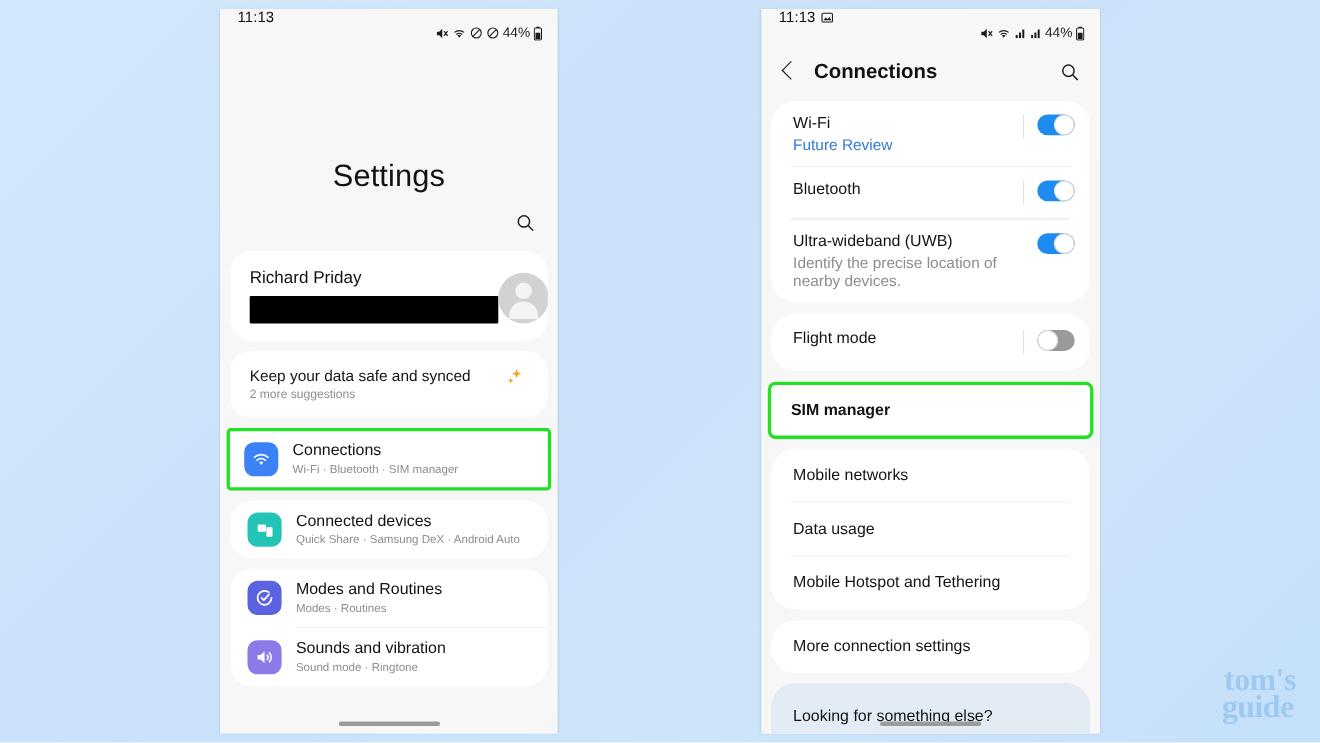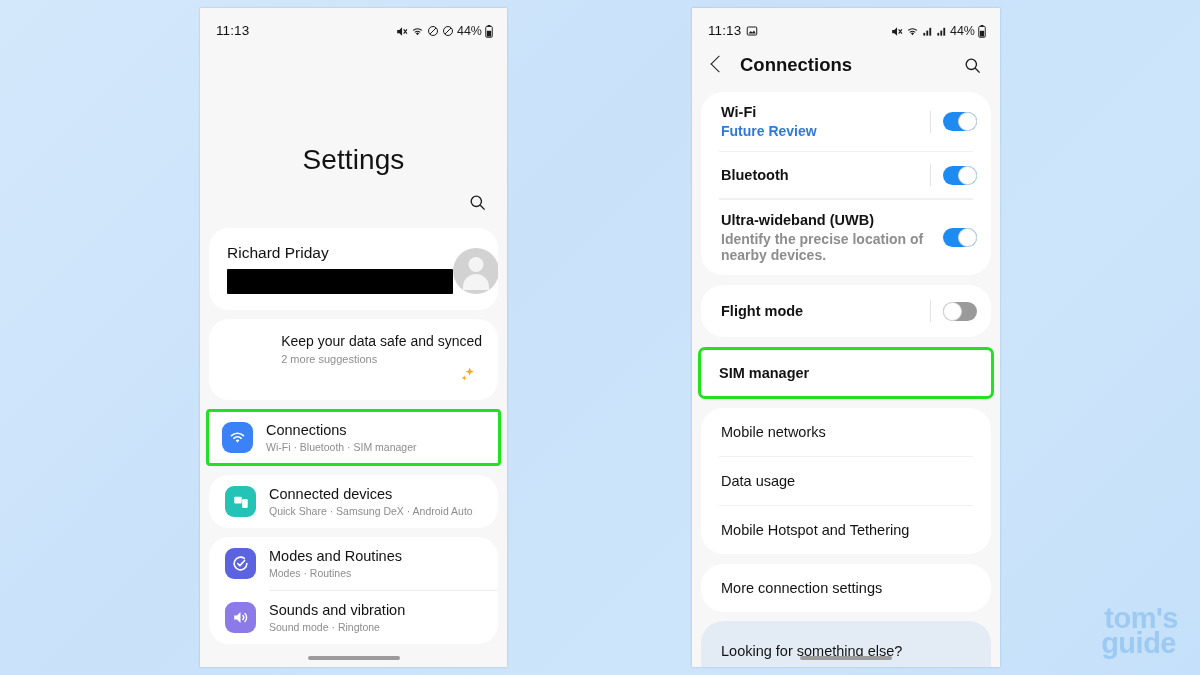--- a/index.html
+++ b/index.html
@@ -19,22 +19,22 @@
     height: 659px;
     background: #f7f7f7;
     overflow: hidden;
     box-shadow: 0 0 2px rgba(0,0,0,0.18);
   }
   #phone-left  { left: 200px; width: 307px; }
   #phone-right { left: 692px; width: 308px; }
 
   
   .statusbar {
-    height: 30px; display: flex; align-items: flex-end;
-    padding: 0 14px 0 16px; font-size: 13.5px; color: #111;
+    height: 30px; display: flex; align-items: flex-start;
+    padding: 0 14px 0 16px; font-size: 13.5px; color: #111; flex-direction: column;
   }
   .statusbar .time { font-size: 13.5px; letter-spacing: .1px; }
   .statusbar .sb-left { display: flex; align-items: center; gap: 5px; }
   .statusbar .sb-right {
     margin-left: auto; display: flex; align-items: center; gap: 3px;
     font-size: 12.5px; color: #1c1c1c;
   }
   .sb-ico { display: inline-flex; align-items: center; }
   .batt { font-size: 12.5px; }
 
@@ -62,21 +62,21 @@
   }
   .avatar::before {
     content:''; position:absolute; left:50%; top:9px; transform:translateX(-50%);
     width:15px; height:15px; border-radius:50%; background:#f4f4f4;
   }
   .avatar::after {
     content:''; position:absolute; left:50%; bottom:4px; transform:translateX(-50%);
     width:26px; height:16px; border-radius:13px 13px 0 0; background:#f4f4f4;
   }
 
-  .suggest-row { display:flex; align-items:flex-end; padding: 14px 16px 15px 18px; flex-direction: column; }
+  .suggest-row { display:flex; align-items:flex-start; padding: 14px 16px 15px 18px; }
   .suggest-text { flex:1; }
   .suggest-title { font-size: 14px; color:#141414; margin-bottom: 4px; }
   .suggest-sub { font-size: 11px; color:#8e8e8e; }
   .sparkle { font-size: 17px; color:#f5a623; line-height: 1; padding-right: 4px; }
 
   .setting-row { display:flex; align-items:center; padding: 11px 14px 11px 16px; }
   .setting-row .ico { width: 31px; height: 31px; border-radius: 9px; flex-shrink:0;
         display:flex; align-items:center; justify-content:center; margin-right: 13px; }
   .setting-text { flex:1; min-width: 0; }
   .setting-title { font-size: 14.5px; color:#121212; margin-bottom: 3px; }
@@ -95,21 +95,21 @@
   .back-chevron::before {
     content:''; position:absolute; left:7px; top:4px; width: 11px; height: 11px;
     border-left: 1.6px solid #1b1b1b; border-bottom: 1.6px solid #1b1b1b;
     transform: rotate(45deg);
   }
   .appbar .title { font-size: 18.5px; font-weight: 700; color:#111; margin-left: 12px; }
   .appbar .sp { margin-left:auto; }
 
   .rcard { background:#fff; border-radius: 22px; margin: 0 9px 9px 9px; overflow:hidden; }
 
-  .tog-row { display:flex; align-items:center; padding: 12px 14px 12px 20px; min-height: 46px; font-weight: bold; }
+  .tog-row { display:flex; padding: 12px 14px 12px 20px; min-height: 46px; }
   .tog-text { flex:1; }
   .tog-title { font-size: 14.5px; color:#131313; }
   .tog-sub { font-size: 14px; margin-top: 3px; }
   .tog-sub.link { color:#2f7bd4; }
   .tog-sub.grey { color:#8d8d8d; }
   .tog-sep { width:1px; height: 22px; background:#e2e2e2; margin-right: 12px; }
   .toggle { width: 34px; height: 19px; border-radius: 10px; position: relative; flex-shrink:0; }
   .toggle.on { background:#1e8bf0; }
   .toggle.off { background:#9a9a9a; }
   .toggle .knob {
@@ -130,21 +130,21 @@
   }
 
   .homebar {
     position:absolute; bottom: 7px; left:50%; transform: translateX(-50%);
     width: 92px; height: 4px; border-radius: 3px; background:#9b9b9b;
   }
 
   
   #tg-logo {
     position:absolute; right: 22px; bottom: 18px;
-    font-family: Liberation Sans, sans-serif; font-weight: 700;
+    font-family: Liberation Serif, serif; font-weight: 700;
     color:#9ccaf2; line-height: .88; text-align: right;
     font-size: 29px; letter-spacing: -.5px;
   }
   #tg-logo .l2 { padding-right: 2px; }
 
   svg { display:block; }
 </style>
 </head>
 <body>
 

